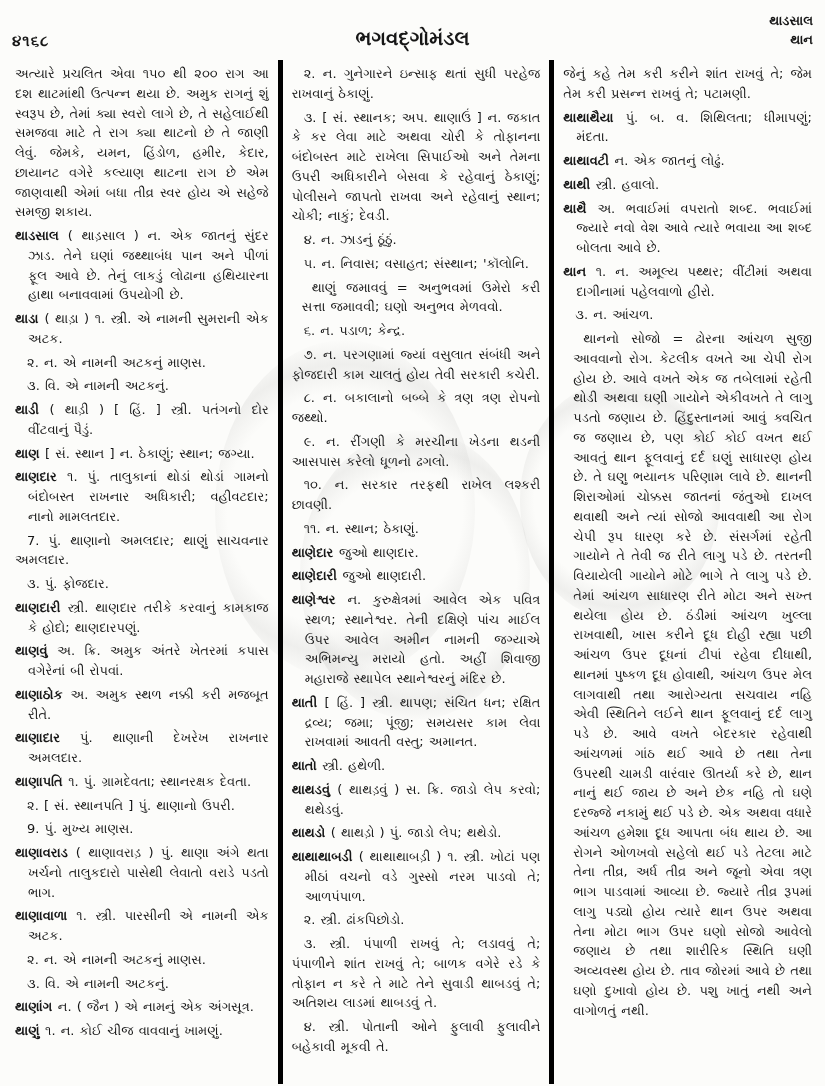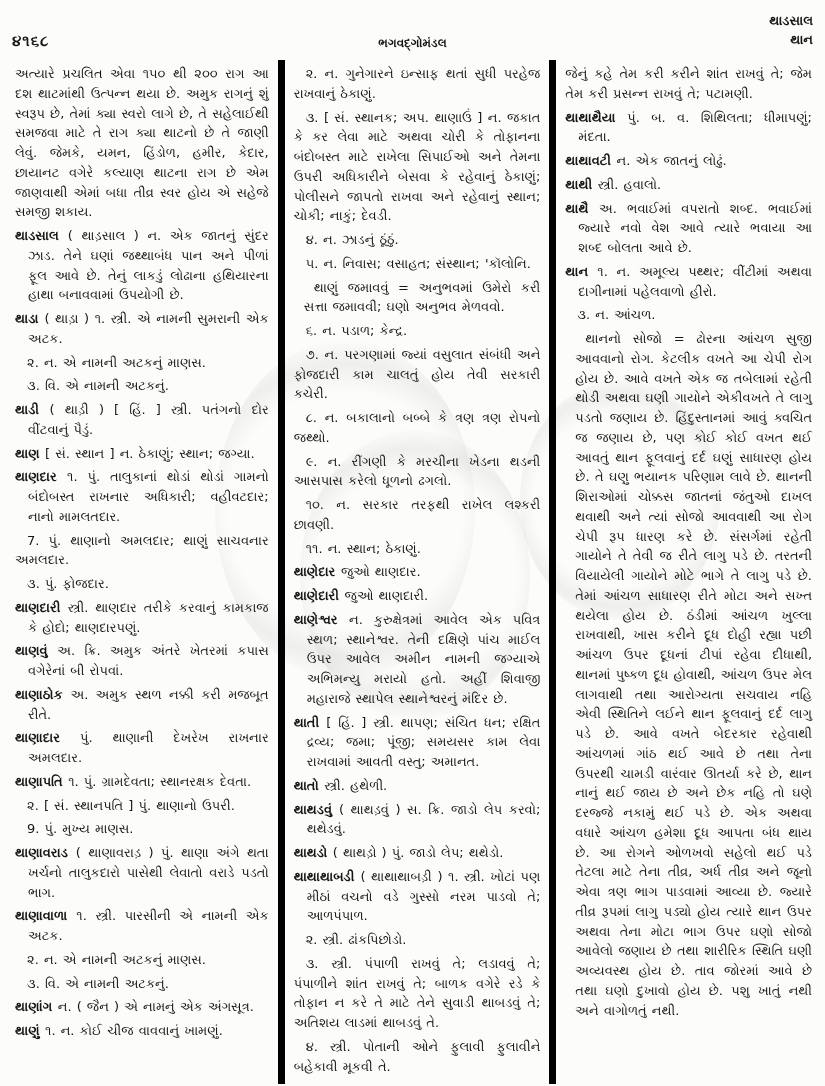--- a/index.html
+++ b/index.html
@@ -35,40 +35,40 @@
   .page-number {
     width: 130px;
     font-weight: bold;
     font-size: 15px;
     letter-spacing: 1px;
   }
   .title {
     flex: 1;
     text-align: center;
     font-weight: bold;
-    font-size: 12px;
+    font-size: 20px;
   }
   .catchwords {
     width: 130px;
     text-align: right;
     font-weight: bold;
     font-size: 13px;
     line-height: 1.45;
   }
   .columns {
     position: absolute;
     top: 60px; left: 6px; right: 4px; bottom: 2px;
     display: flex;
   }
   .col {
     flex: 1 1 33.33%;
     padding: 4px 9px 0 9px;
     overflow: hidden;
   }
-  .col + .col { border-left: 7px solid #000000; }
+  .col + .col { border-left: 5px solid #000000; }
   .para {
     font-size: 13px;
     line-height: 1.52;
     text-align: justify;
     margin-bottom: 4px;
     word-spacing: 1px;
   }
   .para b { font-weight: bold; }
   .entry { padding-left: 13px; text-indent: -13px; }
   .sense { text-indent: 12px; }

